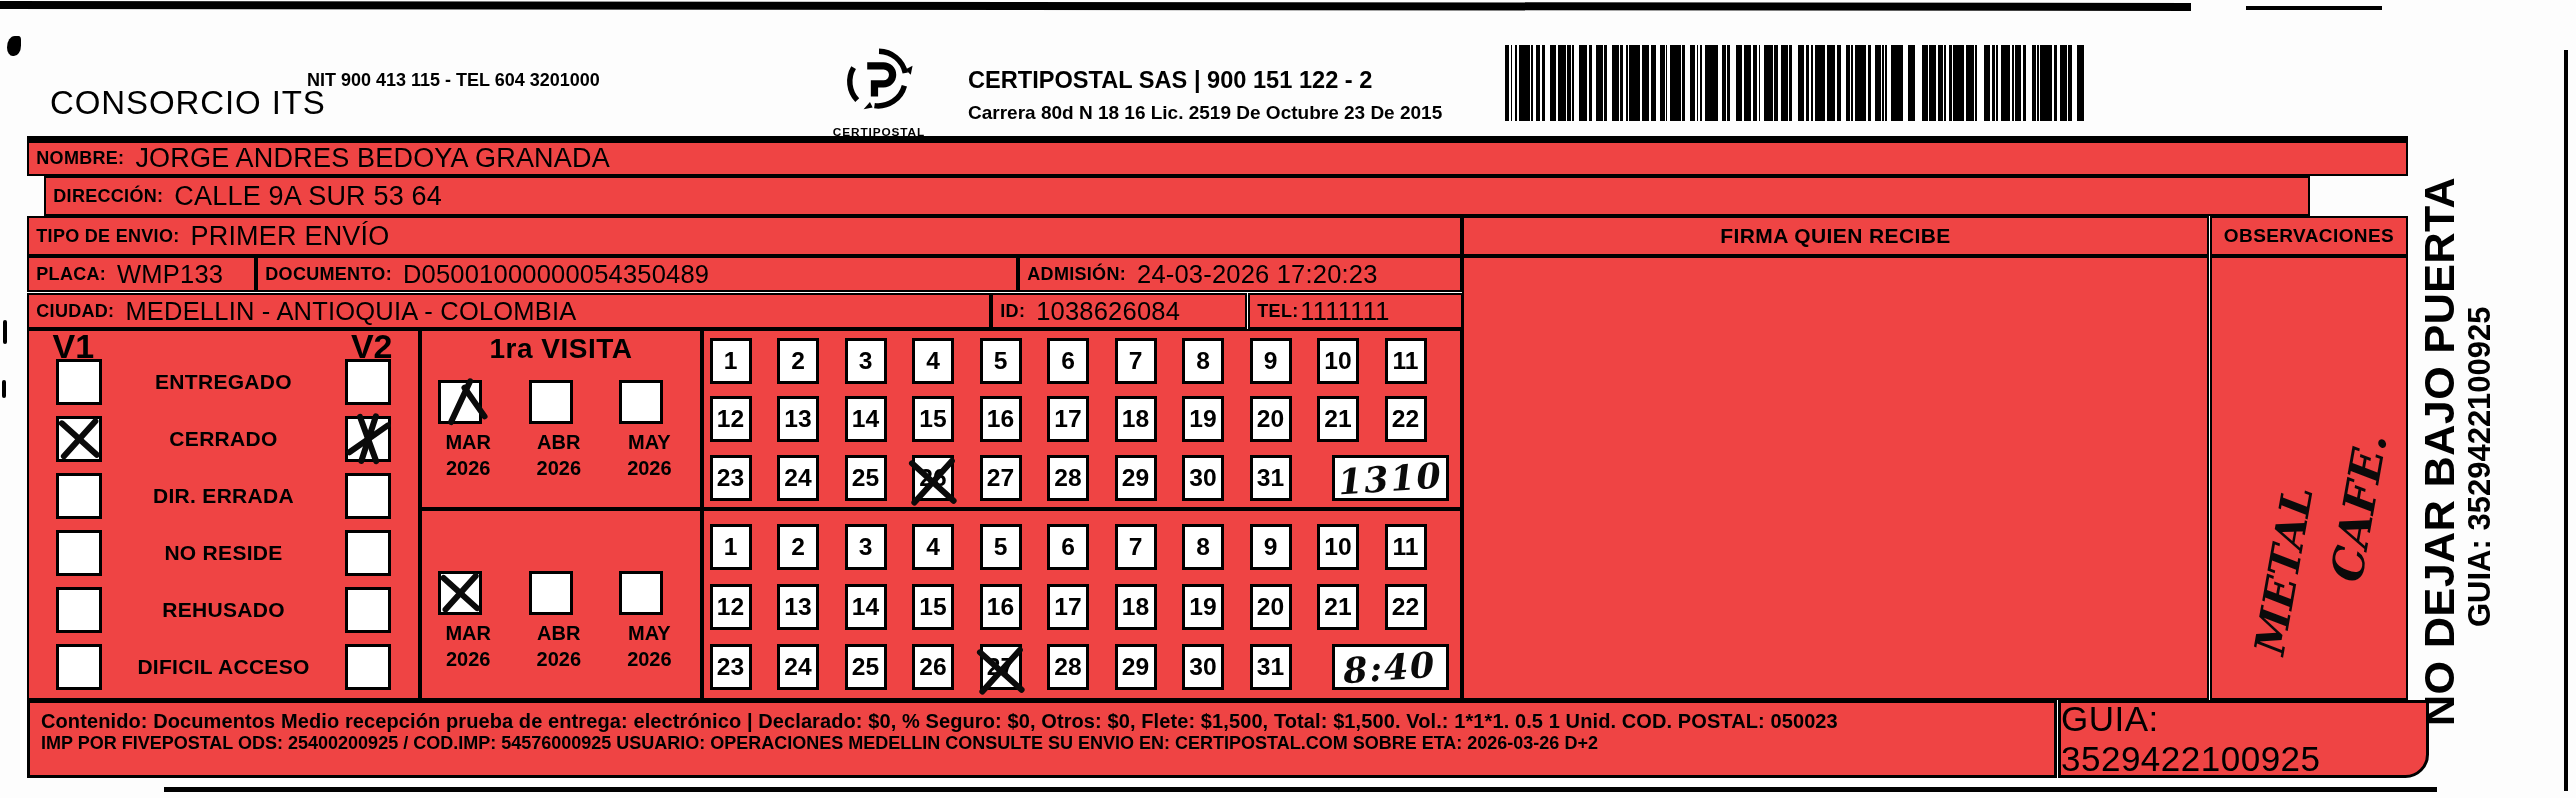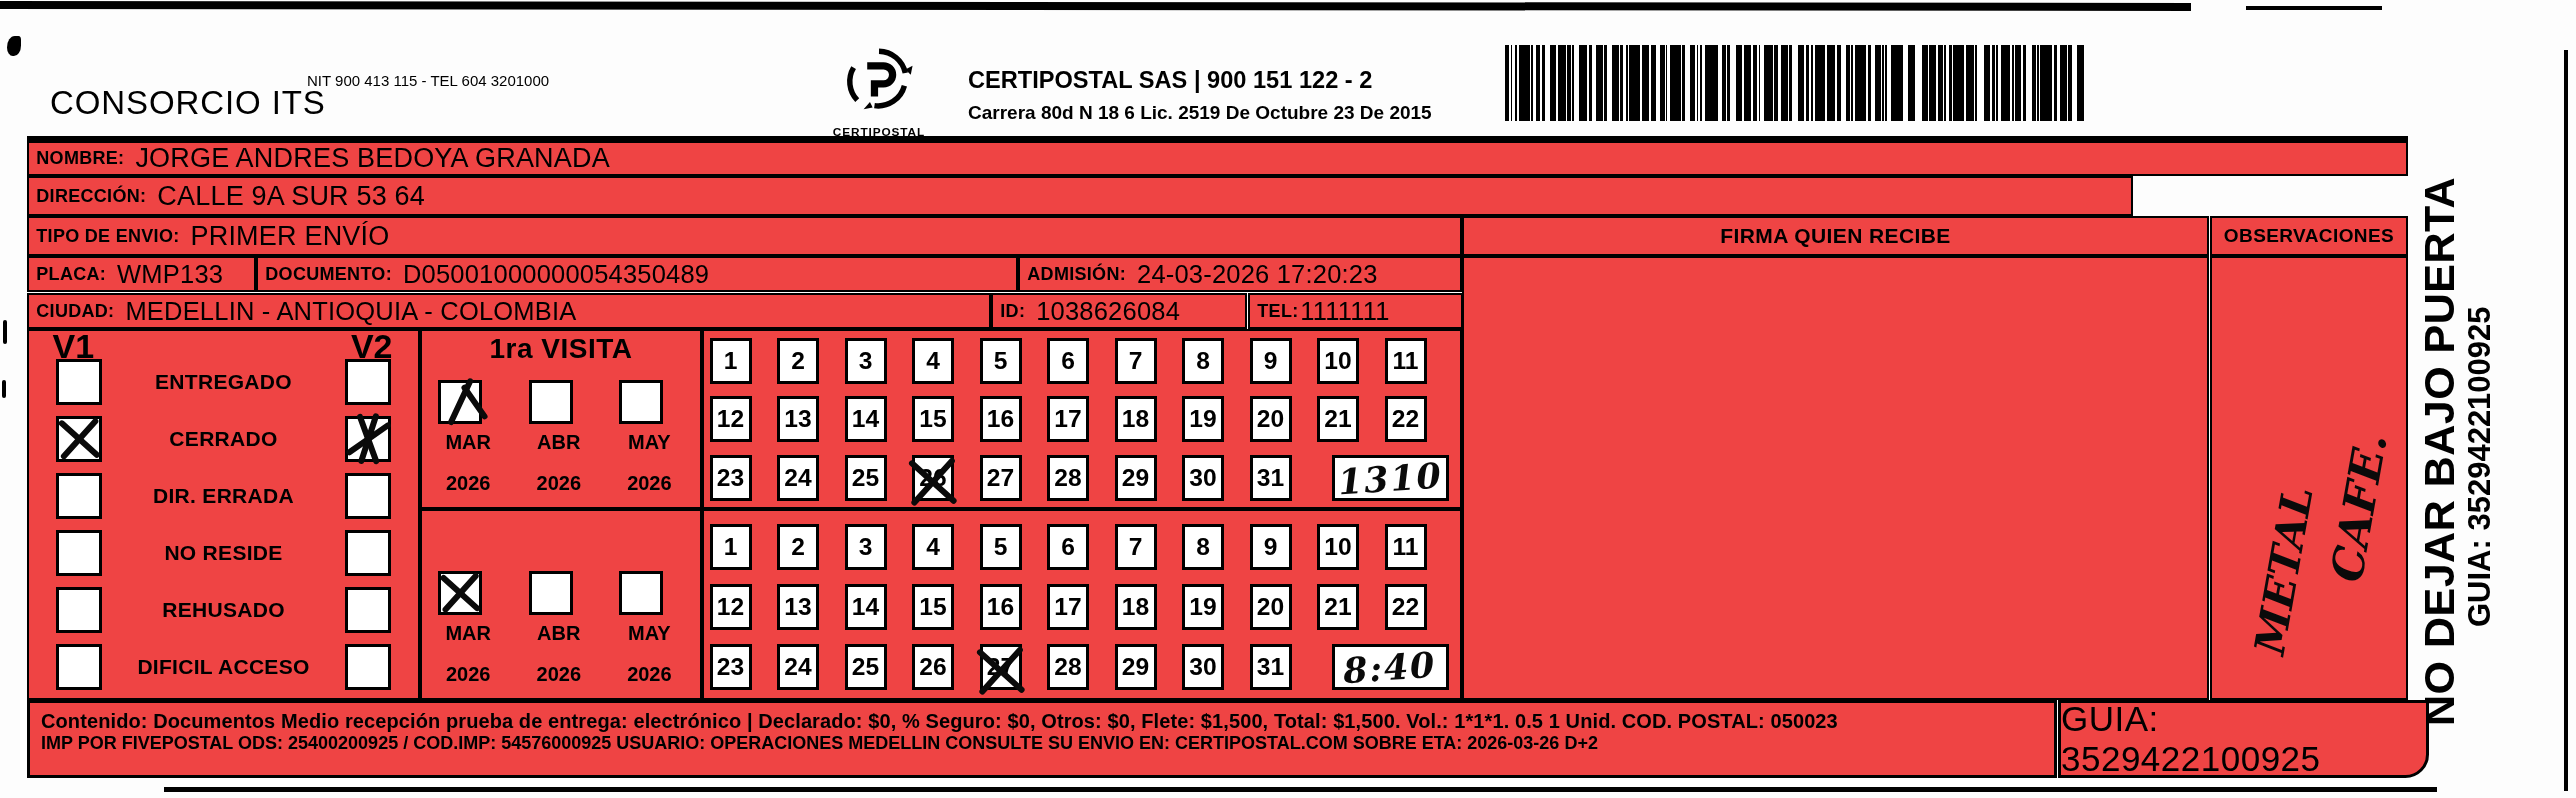--- a/index.html
+++ b/index.html
@@ -5,21 +5,21 @@
   html,body{margin:0;padding:0;background:#f2f2f2;}
   .page{position:relative;width:2576px;height:798px;background:#fdfdfd;font-family:"Liberation Sans",sans-serif;color:#000;overflow:hidden;}
   .abs{position:absolute;}
   .cell{position:absolute;border:2.7px solid #000;background:#ef4444;box-sizing:border-box;}
   .lv{display:flex;align-items:center;gap:11px;padding:0 7.3px;white-space:nowrap;overflow:hidden;}
   .lbl{font-weight:bold;font-size:18px;letter-spacing:0.3px;}
   .val{font-size:27px;letter-spacing:0.2px;}
   .val-sm{font-size:25.5px;}
   
   .company{font-size:33px;letter-spacing:0.9px;}
-  .hline{font-size:15px;font-weight:normal;line-height:31px;}
+  .hline{font-size:18px;font-weight:bold;line-height:31px;}
   .pline1{font-size:23.6px;font-weight:bold;}
   .pline2{font-size:19px;font-weight:bold;}
   .barcode{background:
     repeating-linear-gradient(90deg,#000 0 3.6px,rgba(0,0,0,0) 3.6px 5.5px,#000 5.5px 7.3px,rgba(0,0,0,0) 7.3px 13.6px,#000 13.6px 20px,rgba(0,0,0,0) 20px 22px,#000 22px 24.6px,rgba(0,0,0,0) 24.6px 31px),
     repeating-linear-gradient(90deg,#000 0 2.7px,rgba(0,0,0,0) 2.7px 10px,#000 10px 11.8px,rgba(0,0,0,0) 11.8px 17.3px,#000 17.3px 23.6px,rgba(0,0,0,0) 23.6px 26px,#000 26px 28px,rgba(0,0,0,0) 28px 37px);
     background-color:#fff;}
   .logo-txt{font-size:11.8px;font-weight:bold;letter-spacing:0.9px;text-align:center;}
   .logo-tag{height:3.6px;margin-top:1.8px;background:repeating-linear-gradient(90deg,#000 0 4.5px,#fff 4.5px 7.3px);}
   
   .sec-hdr{display:flex;align-items:center;justify-content:center;font-weight:bold;font-size:21px;letter-spacing:0.4px;}
@@ -28,21 +28,21 @@
   .status-rows{position:absolute;left:0;right:0;top:22px;}
   .status-row{display:flex;align-items:center;height:57px;padding:0 27px;}
   .status-box{width:40px;height:40px;border:3.6px solid #000;position:relative;flex:0 0 auto;background:#fff;}
   .status-label{flex:1;text-align:center;font-weight:bold;font-size:21px;letter-spacing:0.3px;}
   
   .visit-title{position:absolute;left:0;right:0;text-align:center;font-size:28px;font-weight:bold;letter-spacing:0.5px;}
   .months{position:absolute;left:12.7px;right:5.5px;display:flex;gap:23.6px;}
   .month{display:flex;flex-direction:column;align-items:center;width:67px;}
   .month-box{width:38px;height:38px;border:3.6px solid #000;position:relative;align-self:flex-start;margin-left:3.6px;background:#fff;}
   .month-label{font-size:20px;font-weight:bold;margin-top:7.3px;}
-  .month-year{font-size:20px;font-weight:bold;margin-top:18px;}
+  .month-year{font-size:20px;font-weight:bold;margin-top:3px;}
   
   .day-row{position:absolute;left:5.5px;display:flex;gap:25.5px;}
   .day-box{width:36px;height:40px;border:3.6px solid #000;display:flex;align-items:center;justify-content:center;font-weight:bold;font-size:24.6px;position:relative;background:#fff;}
   .day-box.time{width:111px;margin-left:14.5px;}
   
   .mk{position:absolute;left:-4.5px;top:-4.5px;right:-4.5px;bottom:-4.5px;pointer-events:none;}
   .mk i{position:absolute;left:-1.8px;right:-1.8px;top:calc(50% - 2.7px);height:5.5px;background:#0a0a0a;border-radius:3.6px;}
   .mk .b1{transform:rotate(42deg);}
   .mk .b2{transform:rotate(-48deg);}
   .mk .b3{display:none;}
@@ -90,28 +90,28 @@
       </g>
       <path d="M84 28 l8 -4 -2 10 z" fill="#000"></path>
       <path d="M48 70 l-10 2 7 -8 z" fill="#000"></path>
       <path d="M42 24 h18 a10 10 0 0 1 0 20 h-10 v14" fill="none" stroke="#000" stroke-width="8"></path>
     </svg>
     <div class="logo-txt">CERTIPOSTAL</div>
     <div class="logo-tag"></div>
   </div>
 
   <div class="abs pline1" style="left:968px;top:67px;">CERTIPOSTAL SAS | 900 151 122 - 2</div>
-  <div class="abs pline2" style="left:968px;top:102px;">Carrera 80d N 18 6  Lic. 2519 De Octubre 23 De 2015</div>
+  <div class="abs pline2" style="left:968px;top:102px;">Carrera 80d N 18 16  Lic. 2519 De Octubre 23 De 2015</div>
   <div class="abs barcode" style="left:1505px;top:45px;width:580px;height:76px;"></div>
 
   <div class="cell lv" style="left:27px;top:136px;width:2381px;height:40px;border-top-width:7.3px;">
     <span class="lbl">NOMBRE:</span>
     <span class="val">JORGE ANDRES BEDOYA GRANADA</span>
   </div>
-  <div class="cell lv" style="left:27px;top:176px;width:2106px;height:40px;">
+  <div class="cell lv" style="left:44px;top:176px;width:2266px;height:40px;">
     <span class="lbl">DIRECCIÓN:</span>
     <span class="val">CALLE 9A SUR 53 64</span>
   </div>
 
   <div class="cell lv" style="left:27px;top:216px;width:1435px;height:40px;">
     <span class="lbl">TIPO DE ENVIO:</span>
     <span class="val">PRIMER ENVÍO</span>
   </div>
   <div class="cell sec-hdr" style="left:1462px;top:216px;width:747px;height:40px;">FIRMA QUIEN RECIBE</div>
   <div class="cell sec-hdr" style="left:2210px;top:216px;width:198px;height:40px;font-size:19px;">OBSERVACIONES</div>

